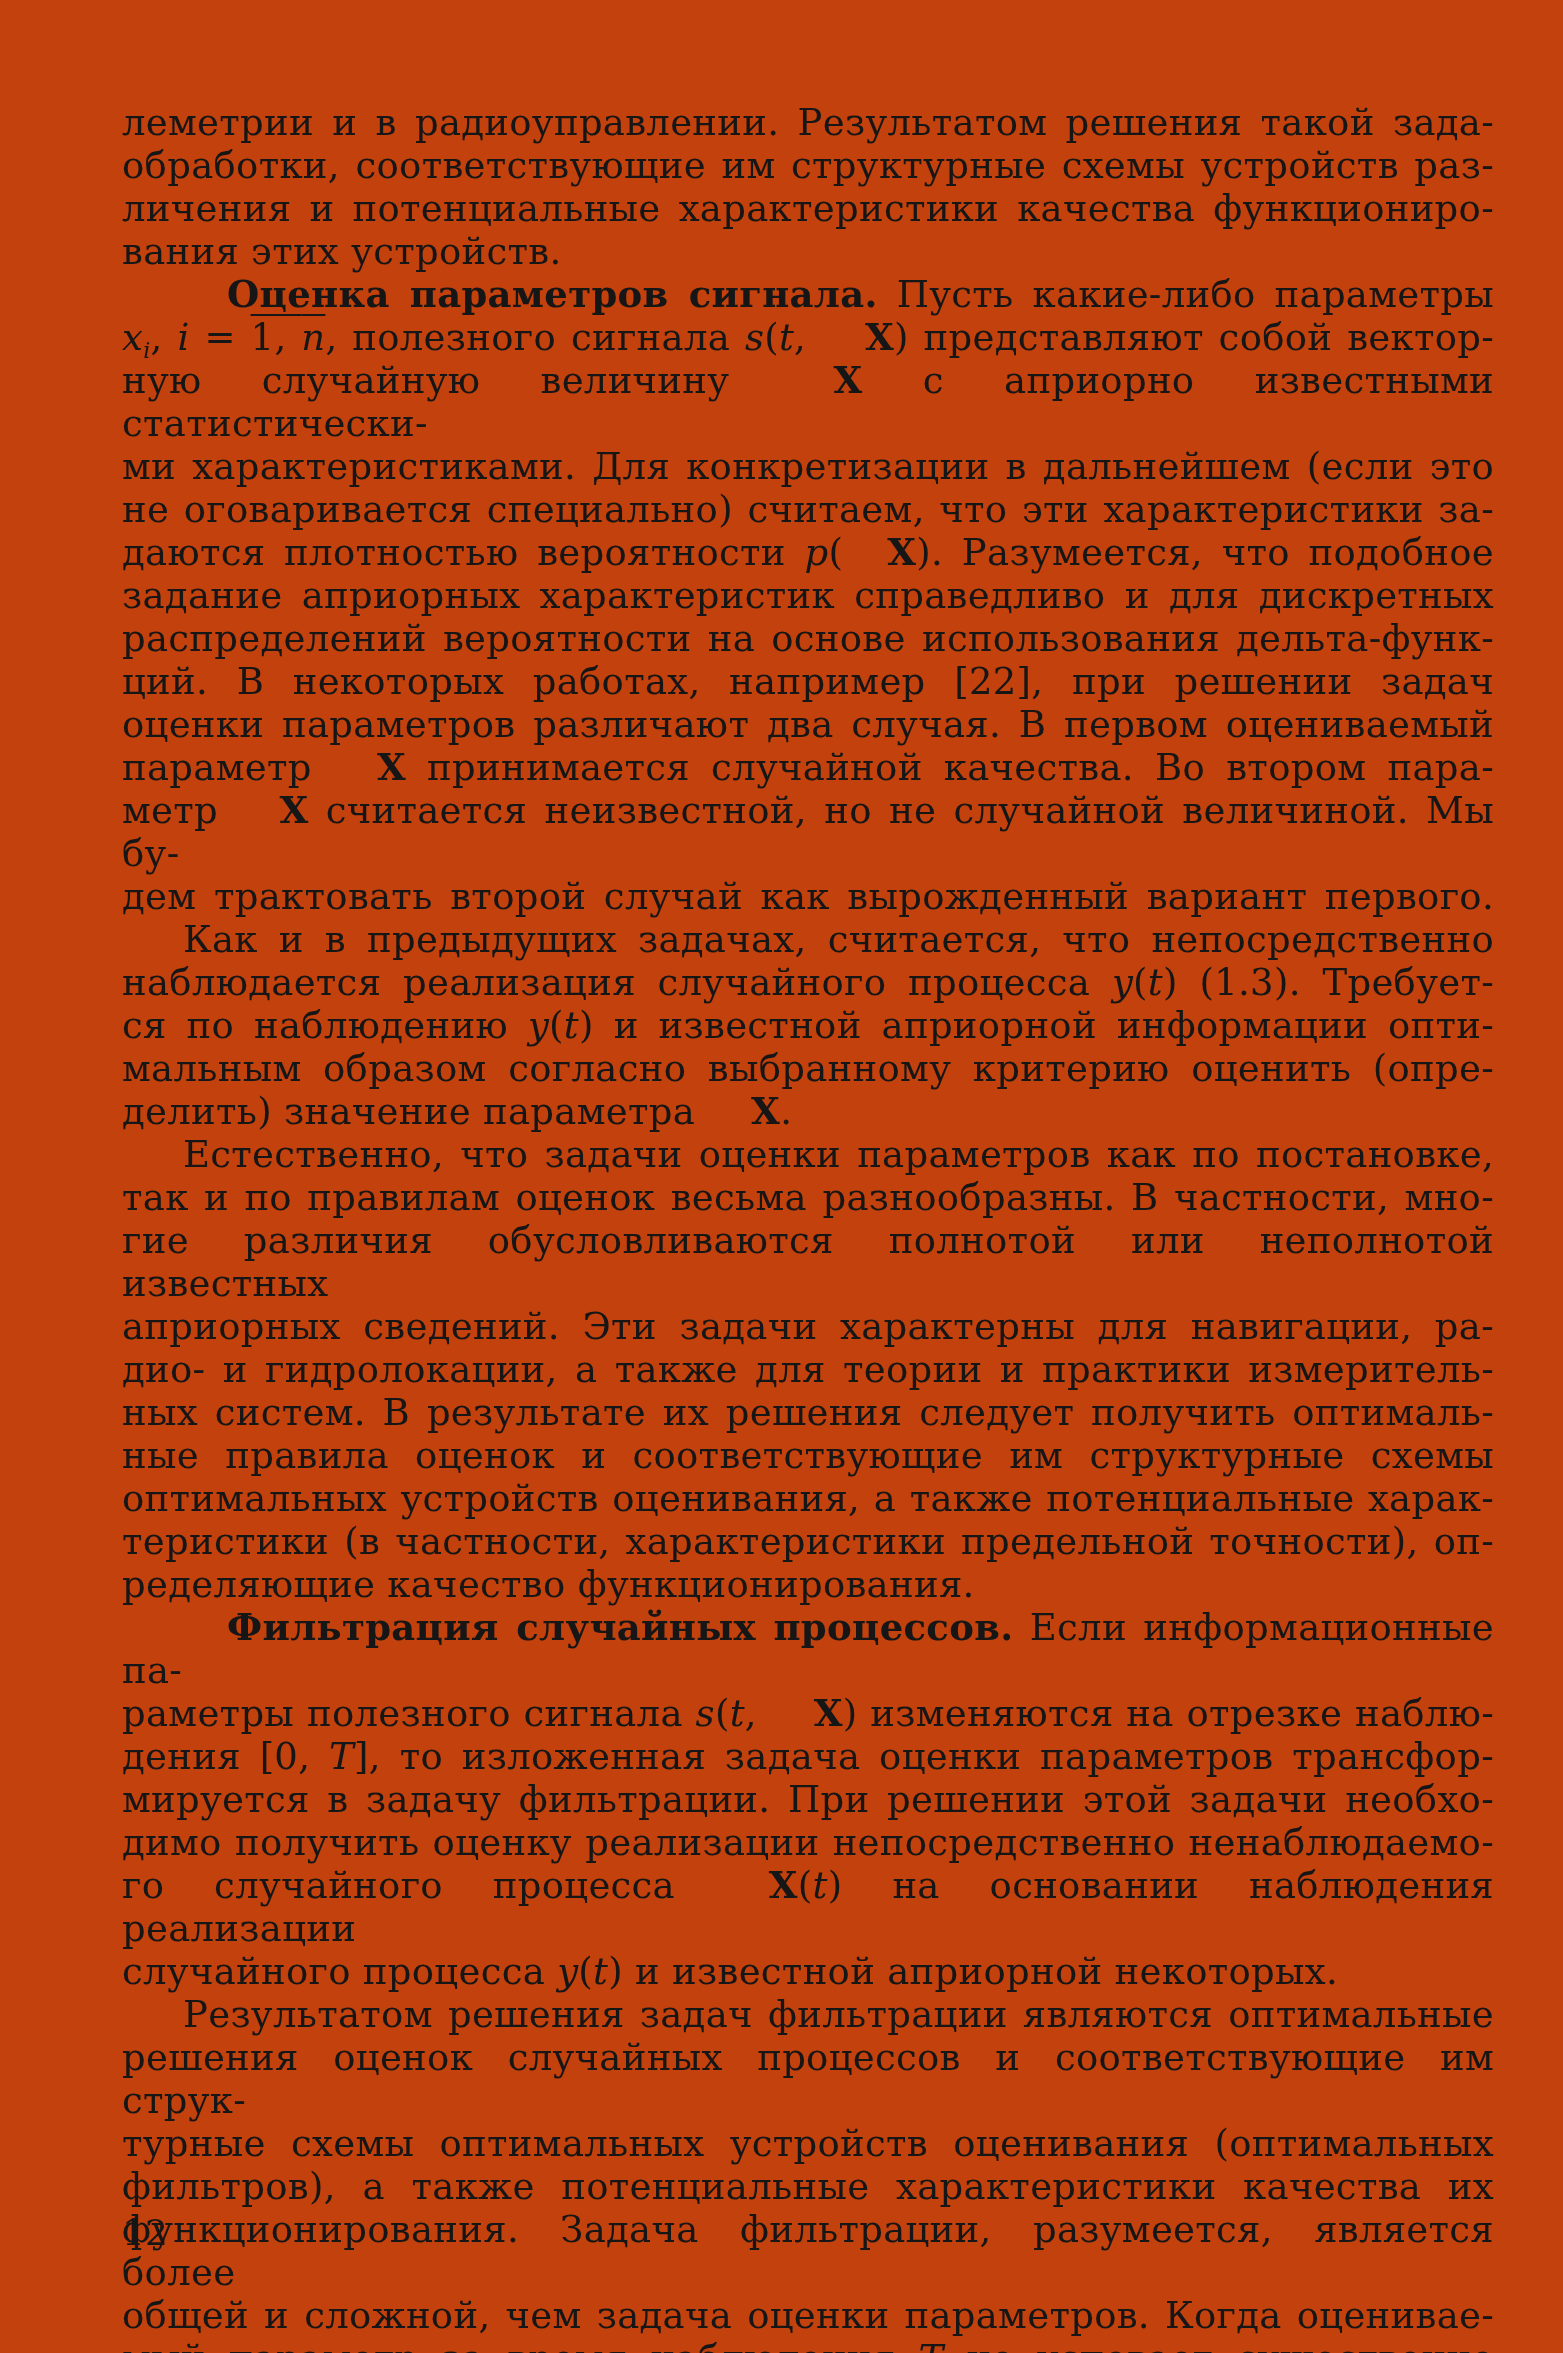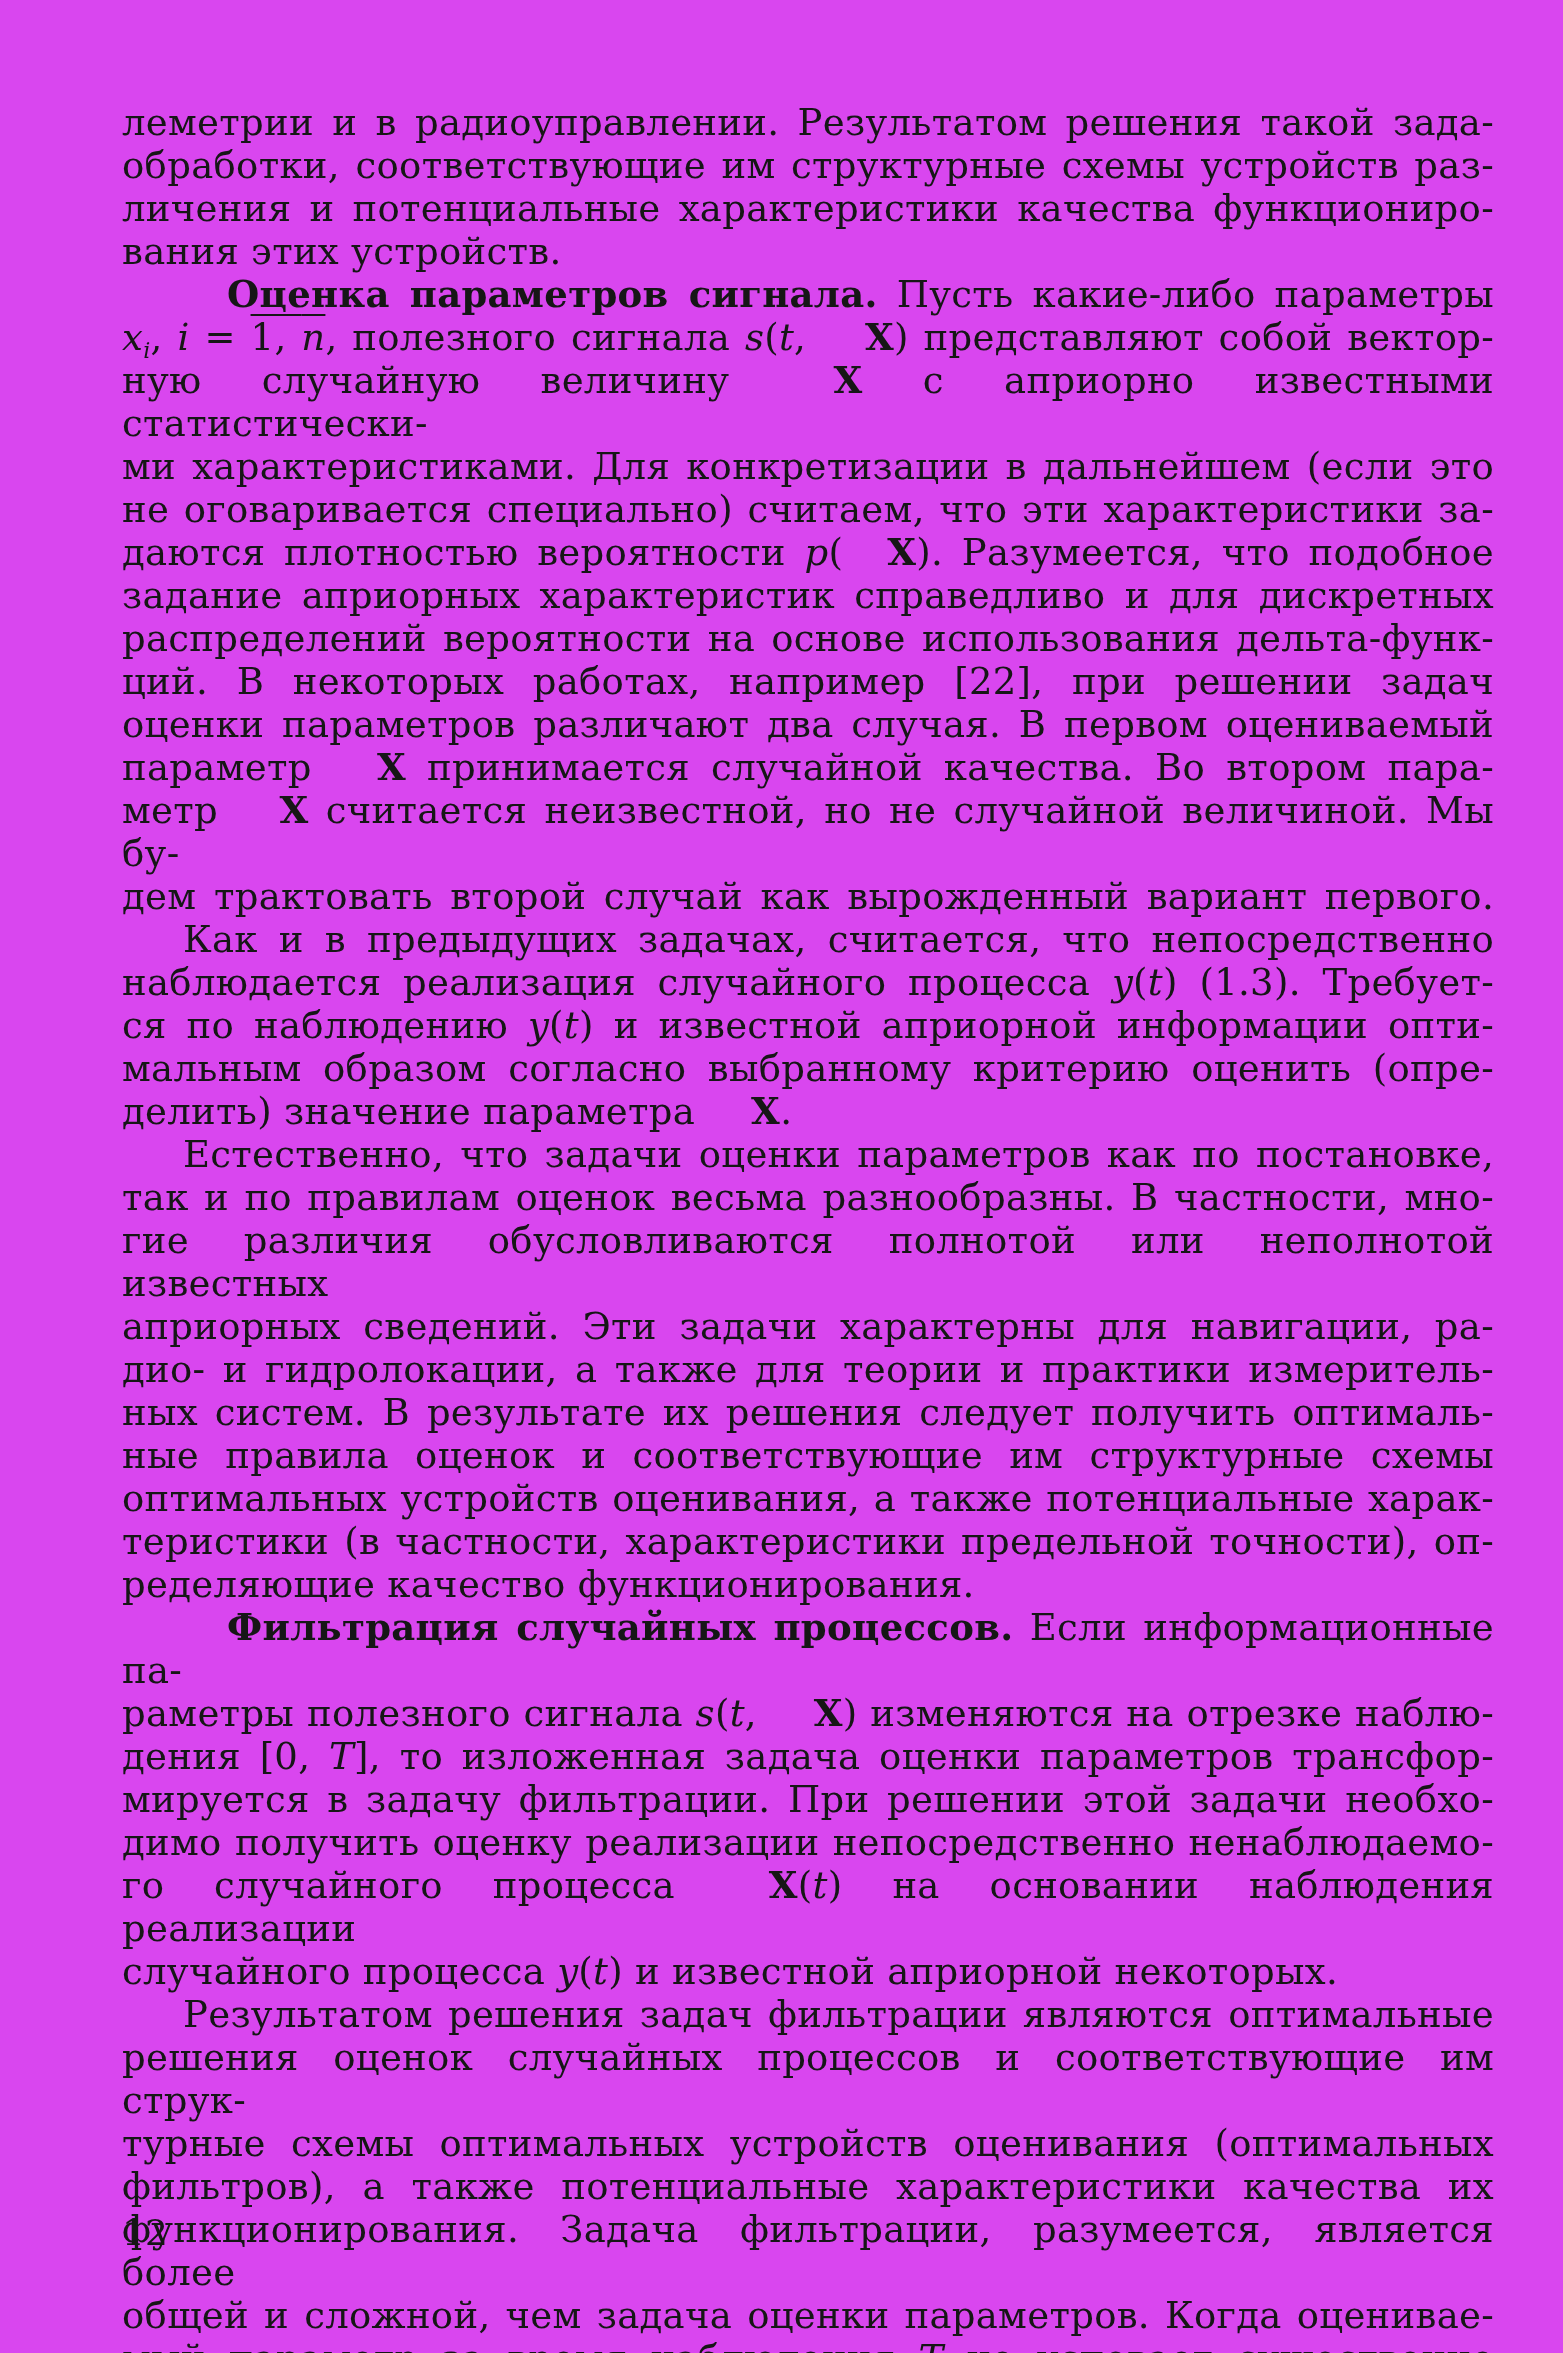--- a/index.html
+++ b/index.html
@@ -36,21 +36,21 @@
     left: 122px;
     top: 2212px;
     font-size: 36px;
     line-height: 42px;
     text-align: right;
   }
 </style>
 </head>
 <body>
 
-<div class="page" style="background: #d946ef; color: rgb(22, 22, 22);">
+<div class="page" style="background: #c2410c; color: rgb(22, 22, 22);">
   <main class="text-block">
       <div class="line"><span class="run">леметрии и в радиоуправлении. Результатом решения такой зада-</span></div>
       <div class="line"><span class="run">обработки, соответствующие им структурные схемы устройств раз-</span></div>
       <div class="line"><span class="run">личения и потенциальные характеристики качества функциониро-</span></div>
       <div class="line last"><span class="run">вания этих устройств.</span></div>
       <div class="line indent"><span class="run b">Оценка параметров сигнала.</span><span class="run"> Пусть какие-либо параметры</span></div>
       <div class="line"><span class="run i">x</span><sub class="run i">i</sub><span class="run">, </span><span class="run i">i</span><span class="run"> = </span><span class="run ov">1, </span><span class="run i ov">n</span><span class="run">, полезного сигнала </span><span class="run i">s</span><span class="run">(</span><span class="run i">t</span><span class="run">, </span><span class="run b">X</span><span class="run">) представляют собой вектор-</span></div>
       <div class="line"><span class="run">ную случайную величину </span><span class="run b">X</span><span class="run"> с априорно известными статистически-</span></div>
       <div class="line"><span class="run">ми характеристиками. Для конкретизации в дальнейшем (если это</span></div>
       <div class="line"><span class="run">не оговаривается специально) считаем, что эти характеристики за-</span></div>

